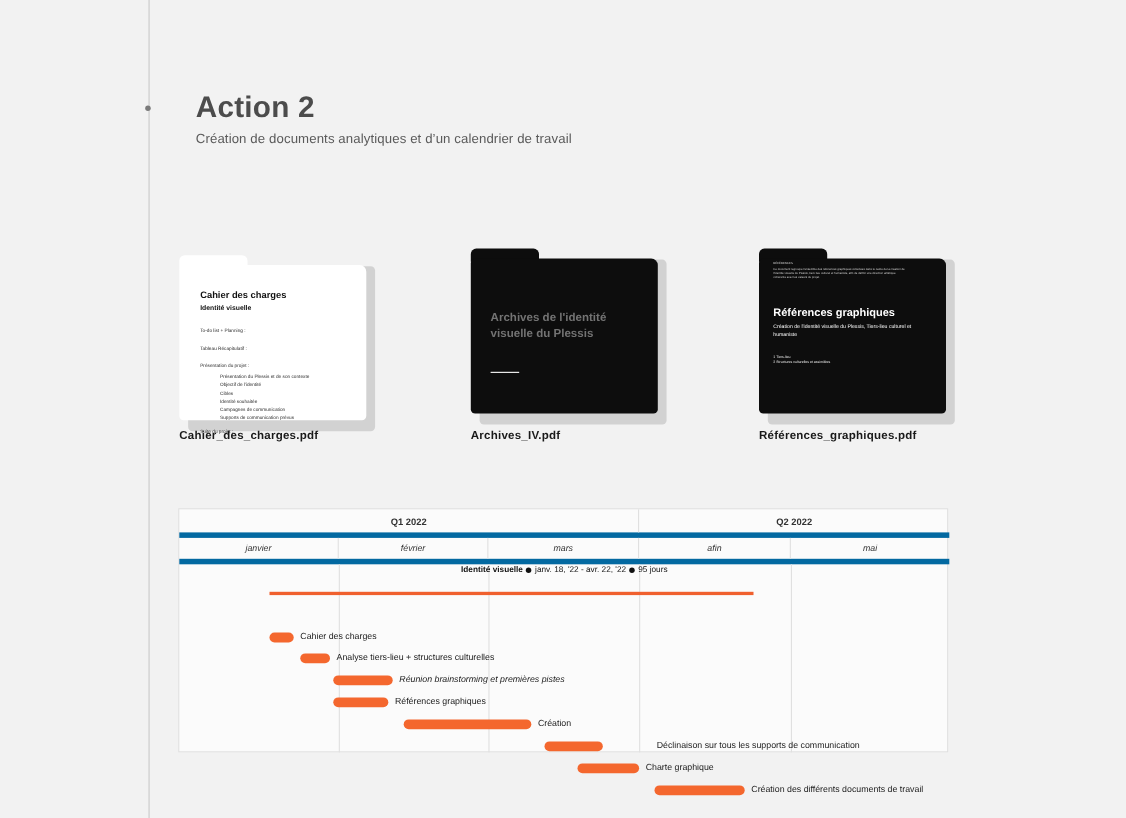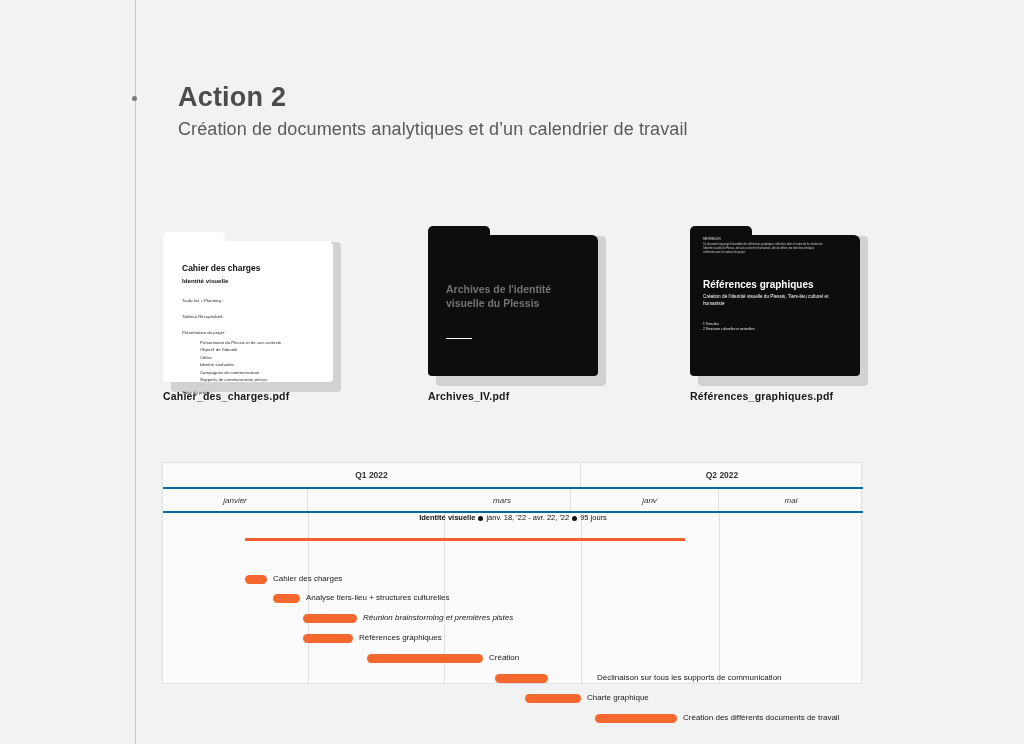--- a/index.html
+++ b/index.html
@@ -27,21 +27,21 @@
     width: 5px; height: 5px; border-radius: 50%;
     background: #7a7a7a;
   }
   
   .header { position: absolute; left: 178px; top: 82px; }
   .title {
     font-size: 27px; font-weight: bold; color: #4c4c4c;
     letter-spacing: 0.2px; margin: 0;
   }
   .subtitle {
-    font-size: 18px; color: #5a5a5a; margin: 6px 0 0 0;
+    font-size: 12px; color: #5a5a5a; margin: 6px 0 0 0;
     letter-spacing: 0.1px;
   }
 
   
   .cards { position: absolute; left: 0; top: 0; width: 1024px; }
   .card-wrap { position: absolute; }
   .card-shadow {
     position: absolute; left: 8px; top: 10px;
     width: 170px; height: 150px;
     background: rgba(0,0,0,0.13);
@@ -95,21 +95,21 @@
 
   
   .gantt {
     position: absolute; left: 162px; top: 462px;
     width: 700px; height: 222px;
     background: #fbfbfb;
     border: 1px solid #e0e0e0;
   }
   .g-row-q, .g-row-m {
     position: absolute; left: 0; width: 700px;
-    border-bottom: 2px solid #0369a1;
+    border-bottom: 5px solid #0369a1;
     text-align: center;
   }
   .g-row-q { top: 0; height: 26px; }
   .g-row-m { top: 26px; height: 24px; font-style: italic; }
   .g-cell {
     position: absolute; top: 0; height: 100%;
     display: flex; align-items: center; justify-content: center;
     font-size: 8px; color: #333;
     border-right: 1px solid #e0e0e0;
   }
@@ -218,22 +218,23 @@
 
   <div class="gantt">
 
     <div class="g-row-q">
       <div class="g-cell q" style="left:0px; width:418px;">Q1 2022</div>
       <div class="g-cell q" style="left:418px; width:282px; border-right:none;">Q2 2022</div>
     </div>
 
     <div class="g-row-m">
       <div class="g-cell" style="left:0px; width:145px;">janvier</div>
-      <div class="g-cell" style="left:271px; width:137px;">mars</div>
-      <div class="g-cell" style="left:418px; width:138px;">janv</div>
+      <div class="g-cell" style="left:145px; width:136px;">février</div>
+      <div class="g-cell" style="left:281px; width:137px;">mars</div>
+      <div class="g-cell" style="left:418px; width:138px;">afin</div>
       <div class="g-cell" style="left:556px; width:144px; border-right:none;">mai</div>
     </div>
 
     <div class="g-body">
       <div class="g-vline" style="left:145px;"></div>
       <div class="g-vline" style="left:281px;"></div>
       <div class="g-vline" style="left:418px;"></div>
       <div class="g-vline" style="left:556px;"></div>
 
       <div class="milestone">

